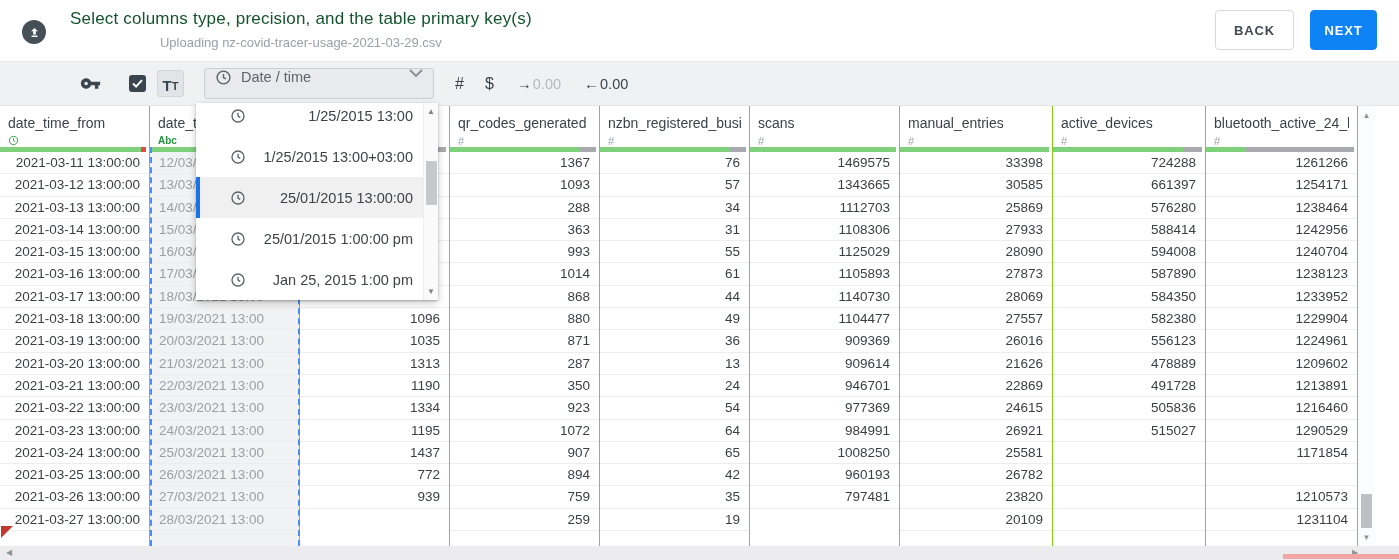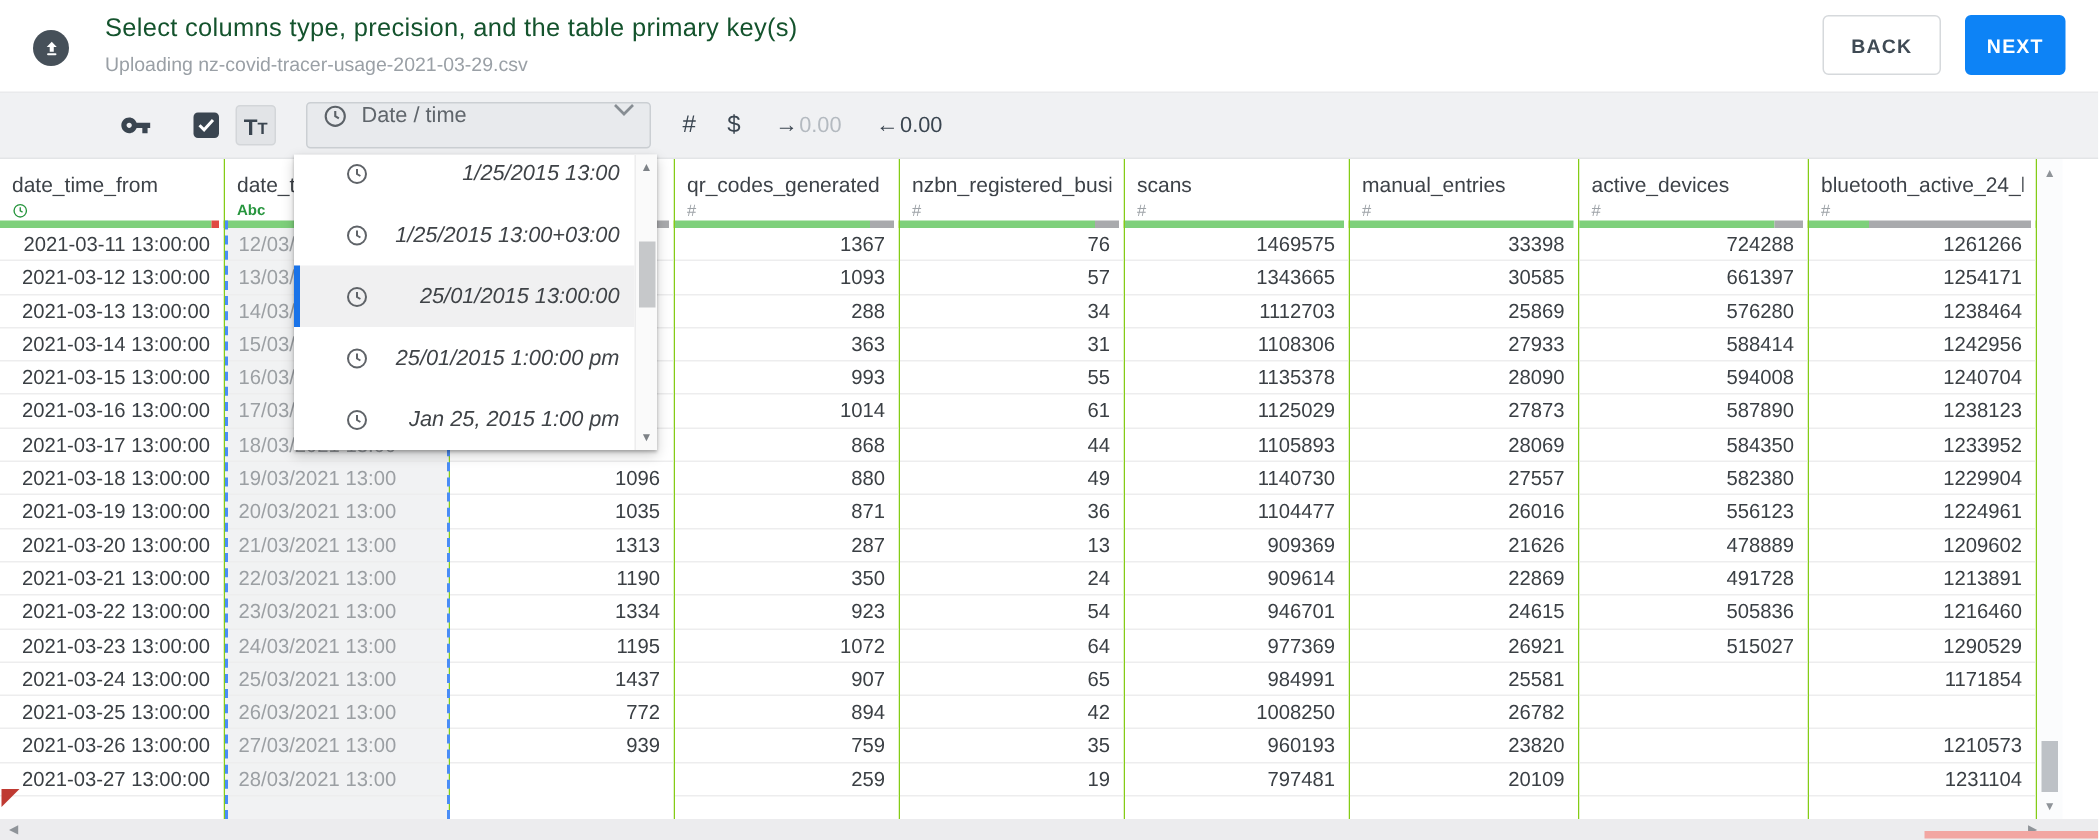--- a/index.html
+++ b/index.html
@@ -9,21 +9,21 @@
     font-family:"Liberation Sans", sans-serif; background:#fff; color:#3d4248;
   }
 
   
   .topbar { position:absolute; top:0; left:0; right:0; height:62px; background:#fff;
             border-bottom:1px solid #e9eaec; }
   .upload-badge { position:absolute; left:22px; top:20px; width:24px; height:24px;
             border-radius:50%; background:#465059; display:flex; align-items:center; justify-content:center; }
   .titles { position:absolute; left:70px; top:9px; }
   .page-title { font-size:17px; font-weight:500; color:#14532d; letter-spacing:.2px; }
-  .page-subtitle { font-size:13px; color:#9aa0a6; margin-top:6px; }
+  .page-subtitle { font-size:13px; color:#9aa0a6; margin-top:6px;text-align:center; }
   .topbar-actions { position:absolute; right:22px; top:10px; display:flex; gap:16px; }
   .btn { height:40px; border-radius:4px; font-size:13px; font-weight:700; letter-spacing:.8px;
          display:flex; align-items:center; justify-content:center; cursor:pointer;
          font-family:"Liberation Sans", sans-serif; }
   .btn-back { width:79px; background:#fff; border:1px solid #d6d9dc; color:#3f4a54; }
   .btn-next { width:67px; background:#0d83f6; border:1px solid #0d83f6; color:#ffffff; }
 
   
   .toolbar { position:absolute; top:62px; left:0; right:0; height:44px; background:#f0f1f3;
              border-bottom:1px solid #e3e5e7; display:flex; align-items:center; padding-left:80px; }
@@ -66,21 +66,21 @@
   .col.graytext .cell { color:#9b9fa3; }
 
   .selection-overlay { position:absolute; left:150px; top:147px; width:150px; height:399px;
           border-left:2px dashed #4a8df6; border-right:2px dashed #4a8df6; pointer-events:none; z-index:4; }
 
   .error-corner { position:absolute; left:1px; top:526px; width:0; height:0; z-index:5;
           border-top:12px solid #bf3a32; border-right:12px solid transparent; }
 
   
   .dropdown-panel { position:absolute; left:196px; top:103px; width:242px; height:197px; background:#fff;
-          box-shadow:0 1px 2px rgba(0,0,0,.25), 0 3px 8px rgba(0,0,0,.2); z-index:10; overflow:hidden;font-style:italic; }
+          box-shadow:0 1px 2px rgba(0,0,0,.25), 0 3px 8px rgba(0,0,0,.2); z-index:10; overflow:hidden; }
   .dd-list { position:absolute; left:0; top:-8px; right:15px; }
   .dd-item { position:relative; height:41px; display:flex; align-items:center; cursor:pointer;
           color:#53585e; }
   .dd-item .dd-clock { margin-left:34px; display:flex; color:#5f6368; }
   .dd-item .dd-label { flex:1; text-align:right; padding-right:10px; font-size:14.5px; color:#3f4347; }
   .dd-item.selected { background:#f0f0f1; }
   .dd-item.selected::before { content:""; position:absolute; left:0; top:0; bottom:0; width:4px; background:#1a73e8; }
   .dd-scrollbar { position:absolute; right:0; top:0; bottom:0; width:15px; background:#fafafa;
           border-left:1px solid #ededee; }
   .dd-scrollbar .sb-up, .dd-scrollbar .sb-down { position:absolute; left:0; right:0; text-align:center;
@@ -322,21 +322,20 @@
           </div>
         </div>
         <div class="col-bar">
           <div class="seg-green" style="width: 100%;"></div>
         </div>
         <div class="col-cells">
           <div class="cell right">1469575</div>
           <div class="cell right">1343665</div>
           <div class="cell right">1112703</div>
           <div class="cell right">1108306</div>
-          <div class="cell right">1135378</div>
           <div class="cell right">1125029</div>
           <div class="cell right">1105893</div>
           <div class="cell right">1140730</div>
           <div class="cell right">1104477</div>
           <div class="cell right">909369</div>
           <div class="cell right">909614</div>
           <div class="cell right">946701</div>
           <div class="cell right">977369</div>
           <div class="cell right">984991</div>
           <div class="cell right">1008250</div>

